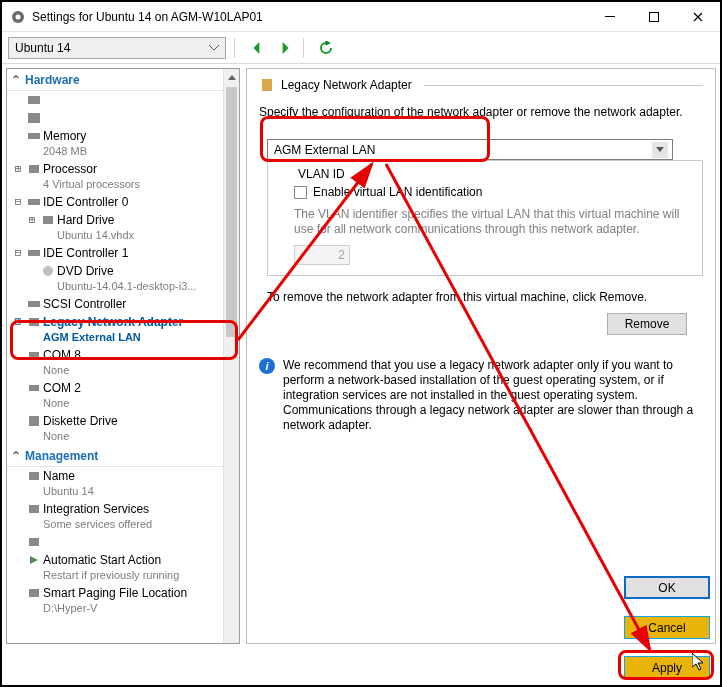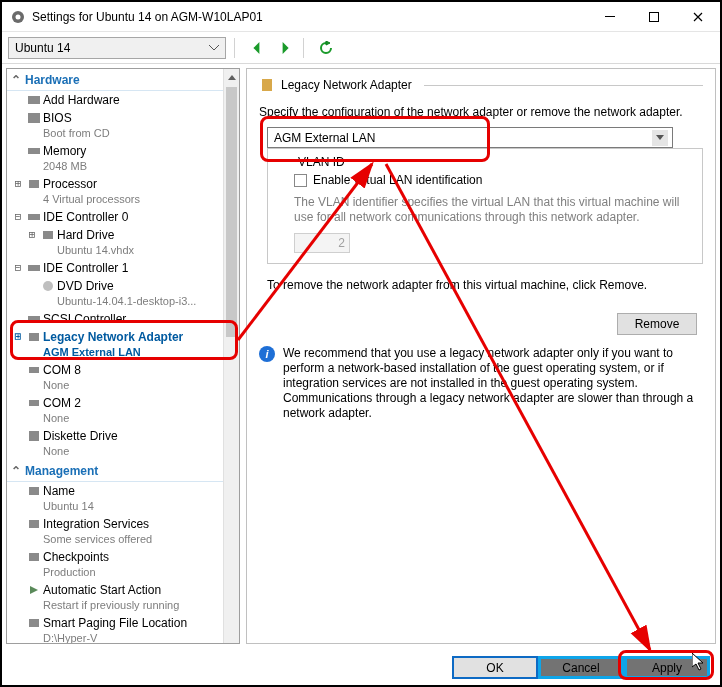--- a/index.html
+++ b/index.html
@@ -99,21 +99,21 @@
   }
   .scroll-up,.scroll-down{height:16px;display:flex;align-items:center;justify-content:center;}
   .scroll-thumb{background:#c8c8c8; margin:0 2px; height:250px; margin-top:2px; border-radius:0;}
 
   
   .rhs-header {
     display:flex; align-items:center; gap:6px;
     padding-bottom:4px;
   }
   .rhs-header .hline { flex:1; border-top:1px solid #c8c8c8; margin-left:6px; }
-  .rhs-text { margin:8px 0 8px 0; }
+  .rhs-text { margin:8px 0 20px 0; }
   .field-group {
     margin-top: 4px;
     padding-left: 8px;
   }
   .label { margin-bottom:3px; }
   .combo {
     width: 406px; height:21px;
     border:1px solid #7a7a7a;
     display:flex; align-items:center; justify-content:space-between;
     padding:0 4px 0 6px;
@@ -131,32 +131,32 @@
   .checkbox { width:13px; height:13px; border:1px solid #888; }
   .grey { color:#808080; }
   .vlan-input {
     width:56px; height:20px; border:1px solid #cfcfcf;
     background:#f4f4f4; display:flex; align-items:center; justify-content:flex-end;
     padding-right:4px; color:#a0a0a0; margin-top:8px;
   }
   .remove-btn {
     width:80px; height:22px; border:1px solid #adadad; background:#e1e1e1;
     display:flex; align-items:center; justify-content:center;
-    position:absolute; right:18px; top:244px;
+    position:absolute; right:28px; top:244px;
   }
   .info-row { display:flex; gap:8px; margin-top:54px; }
   .info-icon { width:16px; height:16px; background:#1e6fd6; border-radius:50%; color:#fff; font-weight:bold; display:flex; align-items:center; justify-content:center; font-size:11px; font-style:italic;}
   .info-text { flex:1; line-height:15px; }
 
   .button-row {
     position:absolute; bottom:6px; right:10px;
-    display:flex; gap:0;
+    display:flex; gap:17px;flex-direction:column;
   }
   .btn {
-    width:86px; height:23px; border:3px solid #0ea5e9; background:#737373;
+    width:86px; height:23px; border:1px solid #0ea5e9; background:#eab308;
     display:flex; align-items:center; justify-content:center;
   }
   .btn.primary { border:2px solid #0d6ac4; background:#e1e1e1; }
   
   .anno { position:absolute; border:3px solid #e60000; border-radius:8px; pointer-events:none; }
   .arrow-svg { position:absolute; top:0; left:0; pointer-events:none; }
   .cursor { position:absolute; right:10px; bottom:10px; width:14px; height:18px; }
 
   
   .mini { width:14px; height:12px; }
@@ -224,35 +224,28 @@
         <span>Hardware</span>
       </div>
 
       <div class="node">
         <span class="exp"></span>
           <span class="ic">
             <svg class="mini" viewBox="0 0 14 12">
               <rect x="1" y="2" width="12" height="8" fill="#8aa66a"></rect>
             </svg>
           </span>
-        <div class="txt">
-            <div>Add Hardware</div>
-          </div>
       </div>
       <div class="node">
         <span class="exp"></span>
           <span class="ic">
             <svg class="mini" viewBox="0 0 14 12">
               <rect x="1" y="1" width="12" height="10" fill="#5b738c"></rect>
             </svg>
           </span>
-        <div class="txt">
-            <div>BIOS</div>
-        <div class="sub">Boot from CD</div>
-          </div>
       </div>
       <div class="node">
         <span class="exp"></span>
           <span class="ic">
             <svg class="mini" viewBox="0 0 14 12">
               <rect x="1" y="3" width="12" height="6" fill="#6fa24a"></rect>
             </svg>
           </span>
         <div class="txt">
             <div>Memory</div>
@@ -405,24 +398,20 @@
         <div class="sub">Some services offered</div>
           </div>
       </div>
       <div class="node">
         <span class="exp"></span>
           <span class="ic">
             <svg class="mini" viewBox="0 0 14 12">
               <rect x="2" y="2" width="10" height="8" fill="#7aa07a"></rect>
             </svg>
           </span>
-        <div class="txt">
-            <div>Checkpoints</div>
-        <div class="sub">Production</div>
-          </div>
       </div>
       <div class="node">
         <span class="exp"></span>
           <span class="ic">
             <svg class="mini" viewBox="0 0 14 12">
               <path d="M3 2 L11 6 L3 10 Z" fill="#5a8a5a"></path>
             </svg>
           </span>
         <div class="txt">
             <div>Automatic Start Action</div>

